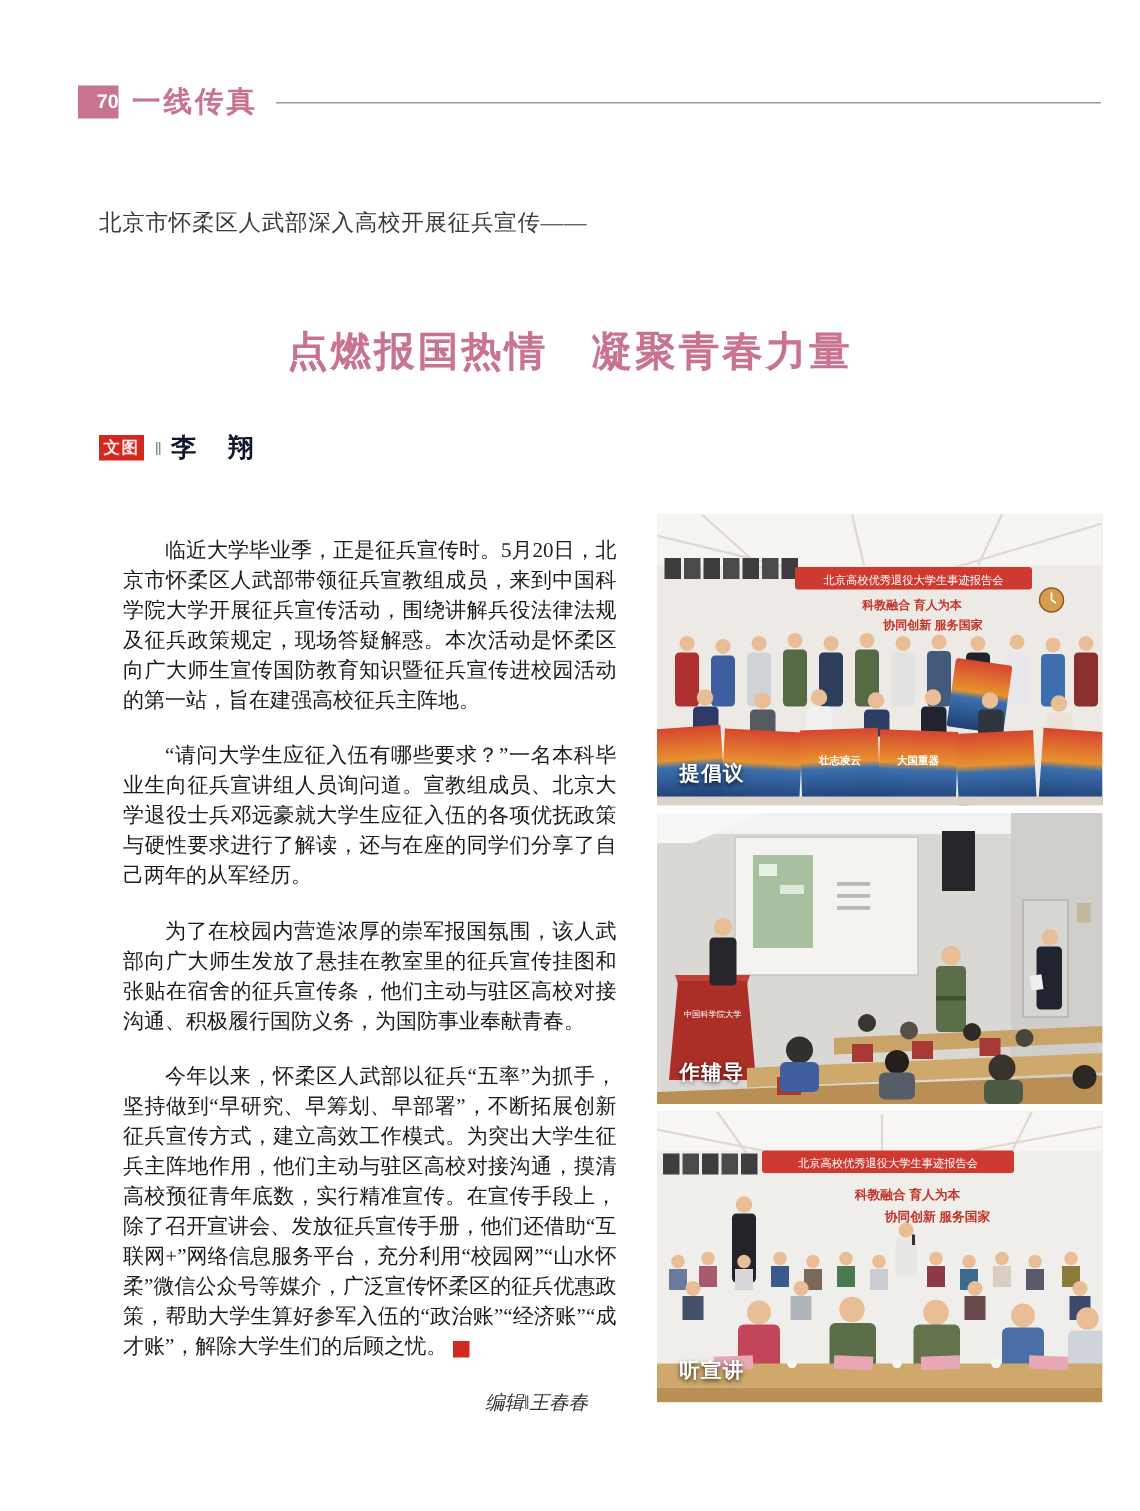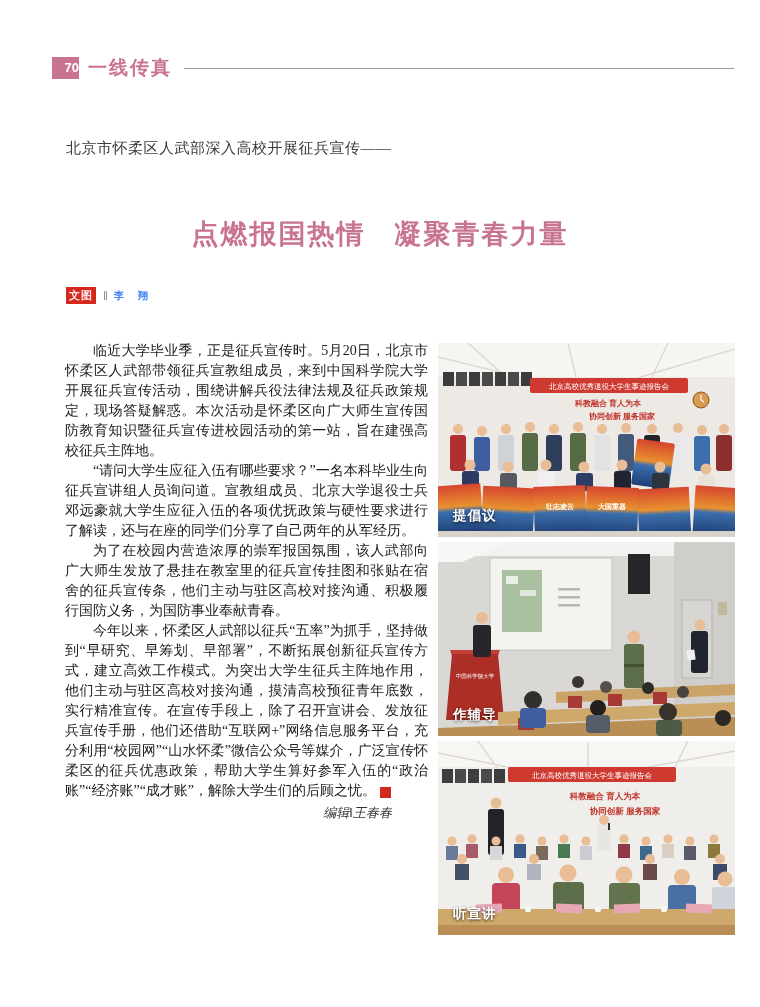--- a/index.html
+++ b/index.html
@@ -16,25 +16,25 @@
 
   
   .kicker{position:absolute;top:139px;left:66px;font-size:15px;color:#3a3a3a;
           font-family:"Liberation Serif","DejaVu Serif",serif;letter-spacing:.5px;}
   .main-title{position:absolute;top:216px;left:30px;width:700px;text-align:center;
               color:#c9748f;font-size:27px;font-weight:bold;letter-spacing:2px;}
   .byline{position:absolute;top:287px;left:66px;font-size:13px;display:flex;align-items:center;}
   .byline-label{background:#d3281e;color:#ffe9e9;font-size:11px;font-weight:bold;
                 padding:1px 3px;letter-spacing:1px;}
   .byline-divider{color:#8a8a8a;margin:0 6px 0 7px;font-size:12px;}
-  .byline-author{font-weight:bold;color:#3b82f6;font-size:10px;letter-spacing:2px;}
+  .byline-author{font-weight:bold;color:#0f172a;font-size:17px;letter-spacing:2px;}
 
   
   .text-col{position:absolute;top:341px;left:65px;width:363px;}
-  .text-col p{margin:0;font-size:14px;line-height:20px;text-align:justify;text-indent:2em;
+  .text-col p{margin:17px;font-size:14px;line-height:20px;text-align:justify;text-indent:2em;
               color:#1b1b1b;font-family:"Liberation Serif","DejaVu Serif",serif;}
   .endmark{display:inline-block;background:#d3281e;color:#fff;font-size:9px;font-weight:bold;
            width:11px;height:11px;line-height:11px;text-align:center;margin-left:4px;
            font-family:"Liberation Sans",sans-serif;vertical-align:baseline;}
   .editor-line{text-align:right;padding-right:36px;font-style:italic;font-size:13px;color:#333;
                margin-top:3px;font-family:"Liberation Serif","DejaVu Serif",serif;}
 
   
   .photo-col{position:absolute;top:343px;left:438px;width:326px;}
   .photo{position:relative;width:297px;height:194px;margin-bottom:5px;overflow:hidden;background:#e9e7e2;}

